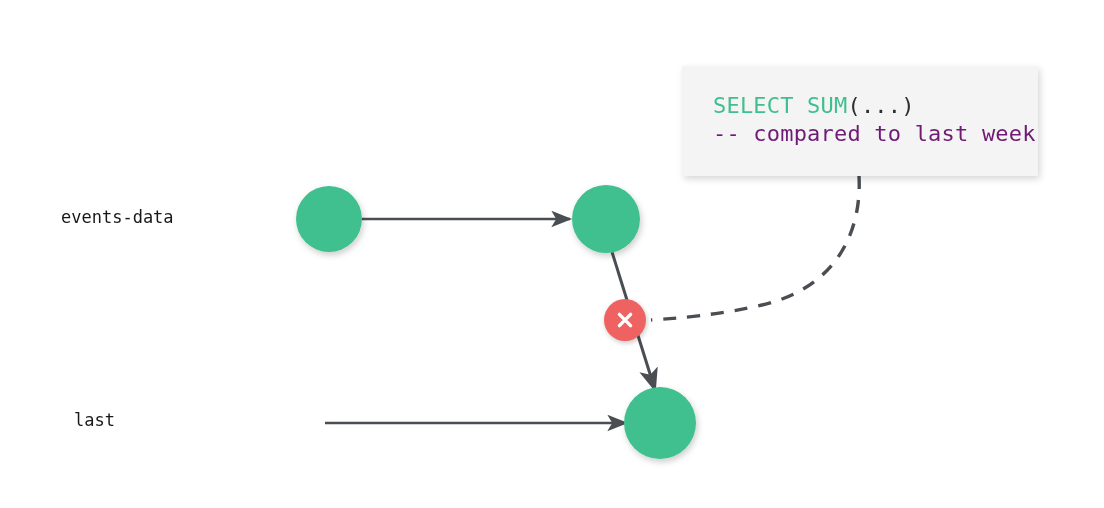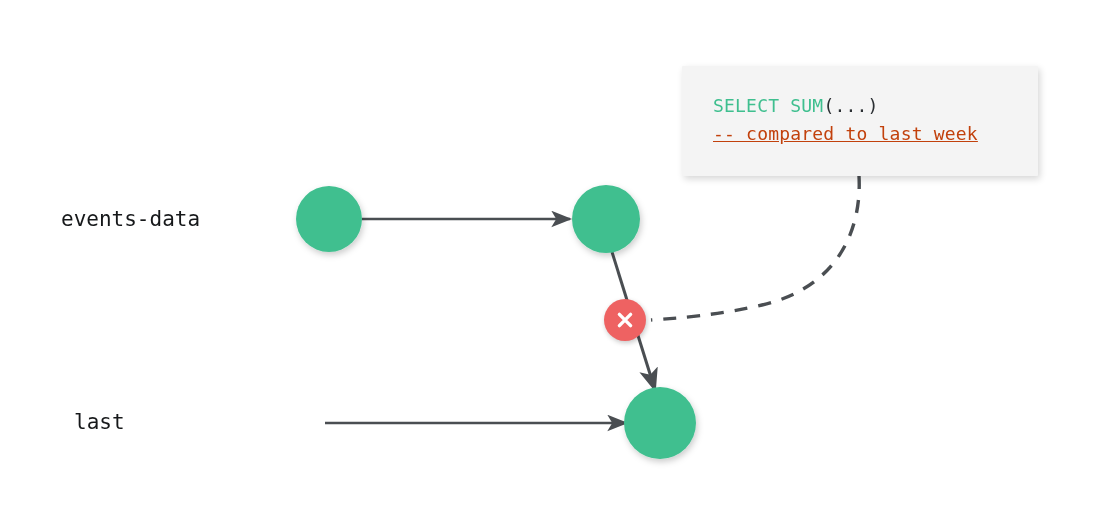--- a/index.html
+++ b/index.html
@@ -28,21 +28,21 @@
     left: 0;
     top: 0;
     width: 1104px;
     height: 508px;
   }
 
   
   .branch-label {
     position: absolute;
     font-family: "DejaVu Sans Mono", monospace;
-    font-size: 21px;
+    font-size: 17px;
     color: #16181a;
     white-space: nowrap;
     letter-spacing: 0px;
     line-height: 1;
   }
   #label-events-data {
     left: 61px;
     top: 209px;
   }
   #label-main {
@@ -58,28 +58,28 @@
     width: 356px;
     height: 110px;
     background: #f4f4f4;
     box-sizing: border-box;
     padding: 26px 0 0 31px;
     box-shadow: 2px 3px 7px rgba(0,0,0,0.16);
     border-radius: 1px;
   }
   .query-line {
     font-family: "DejaVu Sans Mono", monospace;
-    font-size: 18px;
+    font-size: 22px;
     line-height: 28px;
     white-space: pre;
     letter-spacing: 0.2px;
   }
   #query-line-1 { color: #3fbf8f; }
   #query-line-1 .paren { color: #2b2f33; }
-  #query-line-2 { color: #c2410c; text-decoration: underline; }
+  #query-line-2 { color: #701a75; }
 
   
   #error-badge {
     position: absolute;
     left: 604px;
     top: 299px;
     width: 42px;
     height: 42px;
     border-radius: 50%;
     background: #ee6262;

